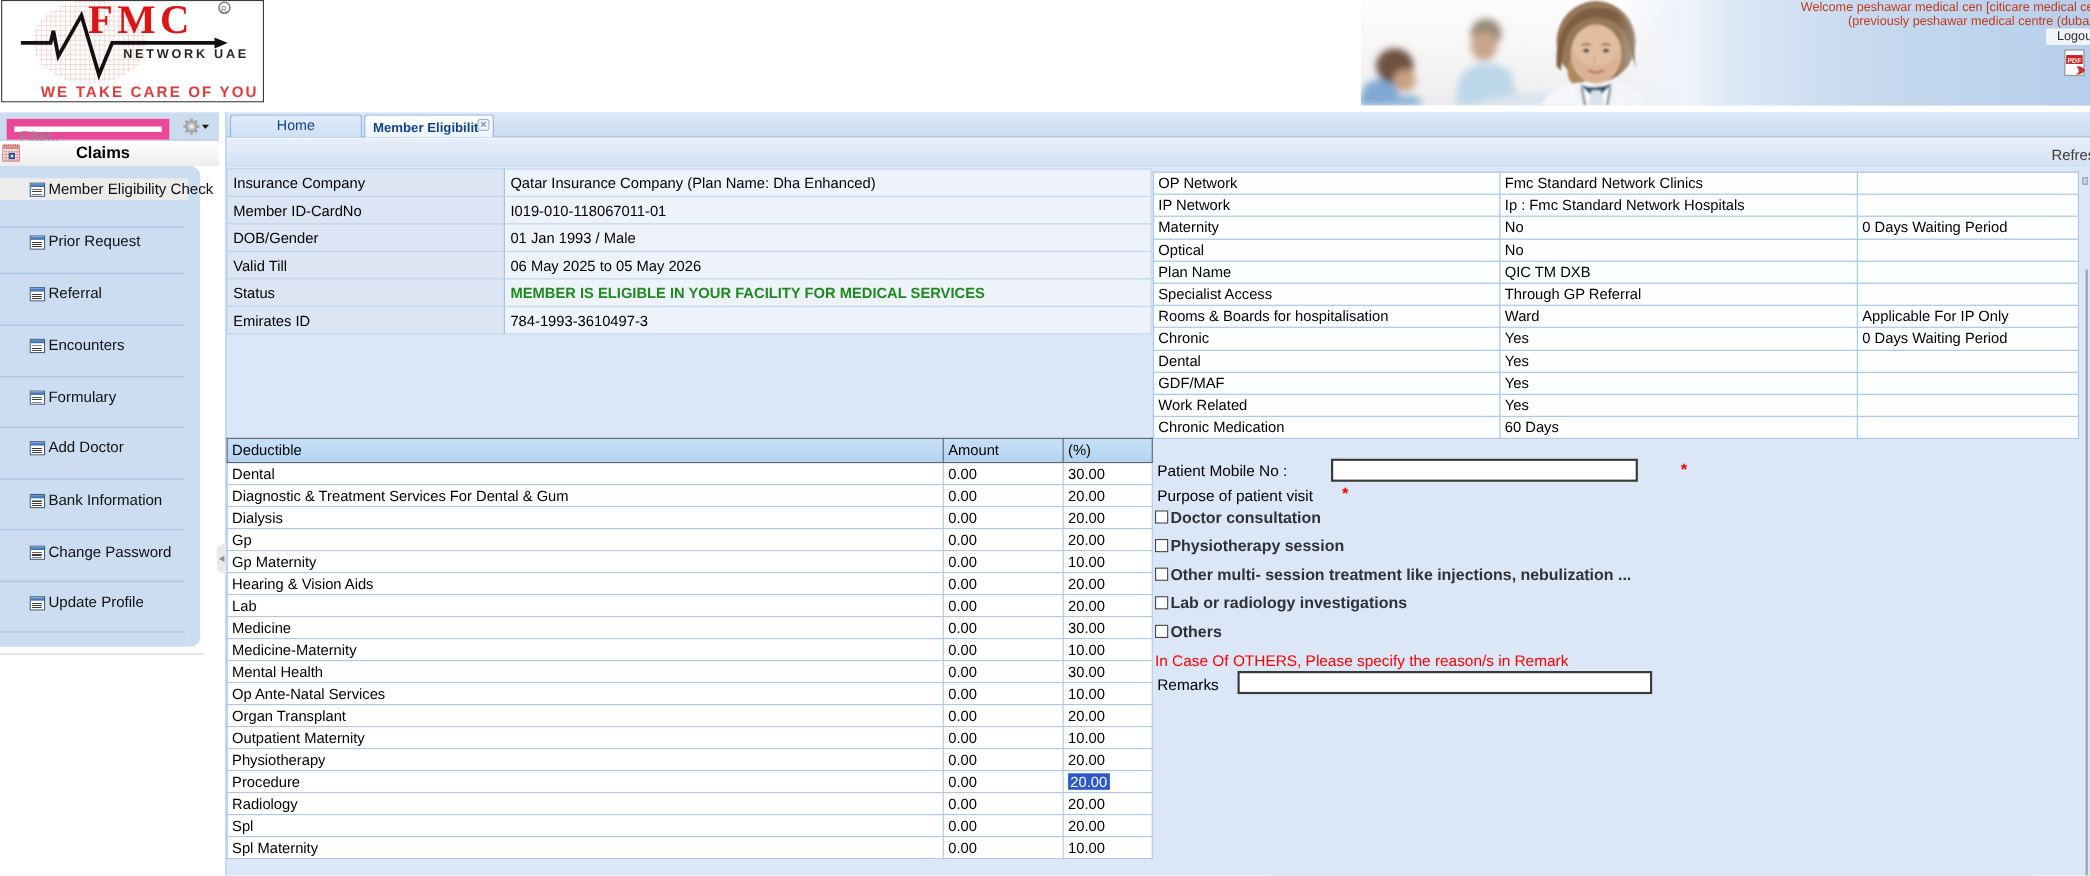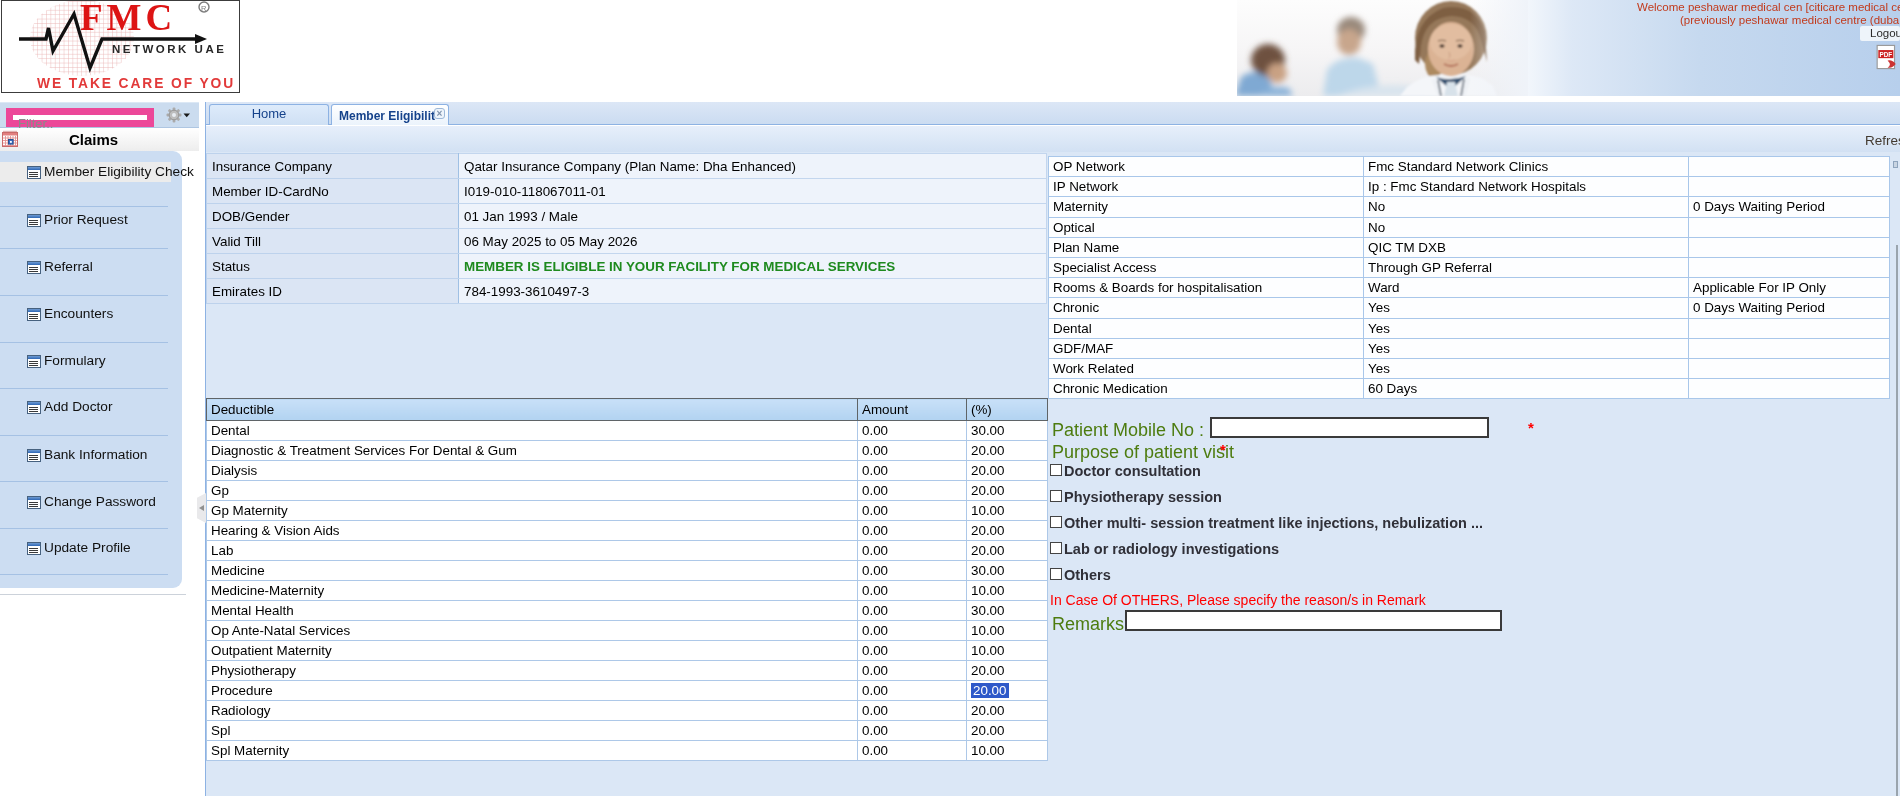--- a/index.html
+++ b/index.html
@@ -62,21 +62,21 @@
 #t2 td { height:20.2px; font-size:13.4px; color:#000; background:#fdfeff; padding:0 0 0 4px;
   border:1px solid #a9c7ea; overflow:hidden; white-space:nowrap; }
 
 #t3 { position:absolute; left:0px; top:246px; width:841px; table-layout:fixed; }
 #t3 th { height:22px; font-size:13.4px; font-weight:normal; text-align:left; padding:0 0 0 4px;
   background:linear-gradient(#c8e0f8,#b2d3f1); border:1px solid #5f6467; white-space:nowrap; }
 #t3 td { height:20px; font-size:13.4px; color:#000; background:#fff; padding:0 0 0 4px;
   border:1px solid #adc8e8; white-space:nowrap; }
 .sel { background:#2e59c9; color:#fff; padding:0 2px; }
 
-.blu { position:absolute; color:#4d7c0f; font-size:18px; white-space:nowrap; }
+.blu { position:absolute; color:#000000; font-size:14px; white-space:nowrap; }
 .red { position:absolute; color:#f00; font-size:14px; white-space:nowrap; }
 .ast { position:absolute; color:#f00; font-size:15px; font-weight:bold; }
 .inp { position:absolute; background:#fff; border:2px solid #3a3a3a; }
 .cb { position:absolute; width:12px; height:12px; background:#fff; border:1px solid #444; }
 .cbl { position:absolute; font-size:14.5px; font-weight:bold; color:#303038; white-space:nowrap; }
 #vline { position:absolute; left:1896px; top:245px; width:2px; height:551px; background:#9aa4ad; }
 </style>
 </head>
 <body>
 <div id="page">
@@ -421,20 +421,25 @@
               <td>Mental Health</td>
               <td>0.00</td>
               <td>30.00</td>
             </tr>
         <tr>
               <td>Op Ante-Natal Services</td>
               <td>0.00</td>
               <td>10.00</td>
             </tr>
         <tr>
+              <td>Organ Transplant</td>
+              <td>0.00</td>
+              <td>20.00</td>
+            </tr>
+        <tr>
               <td>Outpatient Maternity</td>
               <td>0.00</td>
               <td>10.00</td>
             </tr>
         <tr>
               <td>Physiotherapy</td>
               <td>0.00</td>
               <td>20.00</td>
             </tr>
         <tr>

